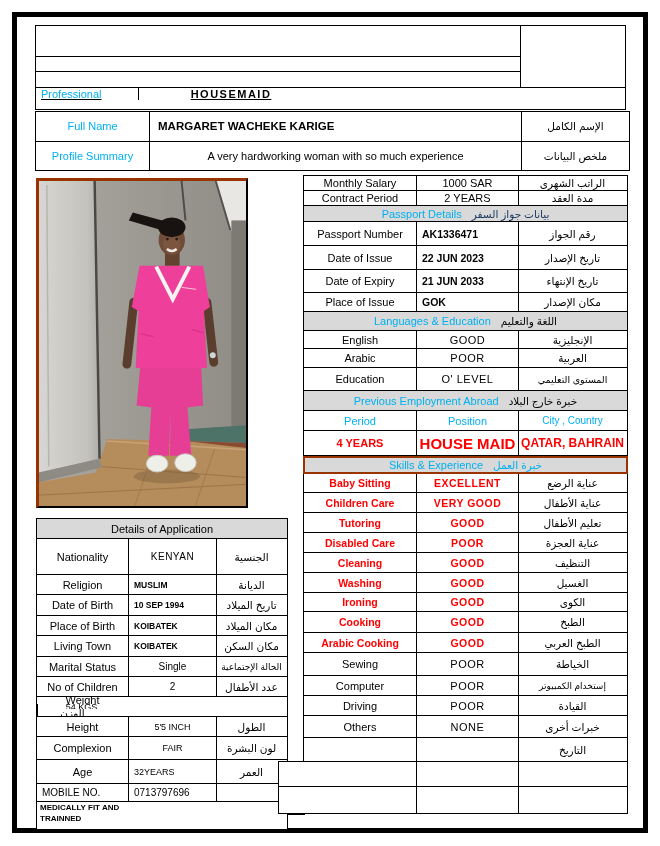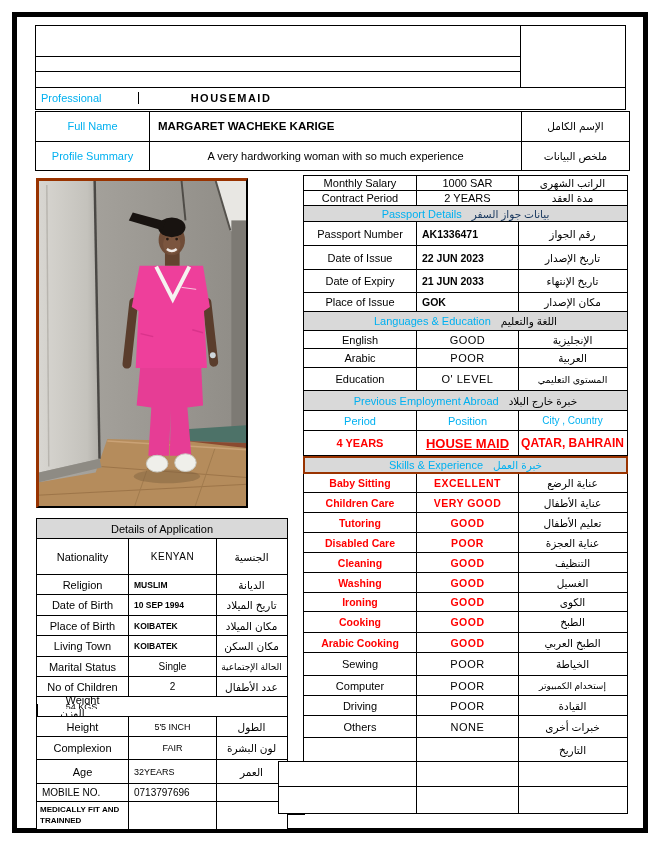--- a/index.html
+++ b/index.html
@@ -1,21 +1,21 @@
 <!DOCTYPE html>
 <html><head>
 <meta charset="utf-8">
 <style>
   html,body{margin:0;padding:0;background:#fff;}
   #page{position:relative;width:660px;height:846px;background:#fff;
         font-family:"Liberation Sans","DejaVu Sans",sans-serif;font-size:11px;color:#000;overflow:hidden;}
   .abs{position:absolute;box-sizing:border-box;}
   .frame{left:12px;top:12px;width:636px;height:821px;border:5px solid #000;}
   
-  .box{border:1.5px solid #000;background:#fff;display:flex;align-items:center;}
+  .box{border:1.5px solid #000;background:#fff;display:flex;align-items:flex-start;text-decoration:underline;}
   .cell{box-sizing:border-box;display:flex;align-items:center;justify-content:center;overflow:hidden;white-space:nowrap;}
   .dv{border-left:1.5px solid #000;}
   
   .tbl{border-top:1.5px solid #000;}
   .trow{display:flex;box-sizing:border-box;border-left:1.5px solid #000;border-right:1.5px solid #000;
         border-bottom:1.5px solid #000;background:#fff;align-items:stretch;}
   .nob{border-bottom:none;}
   .topb{border-top:1.5px solid #000;}
   
   .c1{width:112px;}.c2{width:102px;border-left:1.5px solid #000;}.c3{width:108px;border-left:1.5px solid #000;}
@@ -187,21 +187,21 @@
     <div class="trow" style="height:24px;">
       <div class="cell l1">Age</div>
       <div class="cell l2 sm9 leftal">32YEARS</div>
       <div class="cell l3 arb">العمر</div>
     </div>
     <div class="trow" style="height:18px;">
       <div class="cell l1 leftal sm10">MOBILE NO.</div>
       <div class="cell l2 sm10 leftal">0713797696</div>
       <div class="cell l3"></div>
     </div>
-    <div class="trow" style="height:28px;">
+    <div class="trow" style="height:28px;flex-direction:column;">
       <div class="cell l1 wrap2">MEDICALLY FIT AND TRAINNED</div>
       <div class="cell l2"></div>
       <div class="cell l3"></div>
     </div>
   </div>
 
   <div class="abs extcell" style="left:286.5px;top:765.5px;width:18px;height:20px;"></div>
   <div class="abs extcell" style="left:286.5px;top:784px;width:18px;height:30.5px;"></div>
 
   <div class="abs tbl" style="left:303px;top:175px;width:325px;">
@@ -268,21 +268,21 @@
         <span class="arb">خبرة خارج البلاد</span>
       </div>
     </div>
     <div class="trow" style="height:20px;">
       <div class="cell c1 cyan">Period</div>
       <div class="cell c2 cyan">Position</div>
       <div class="cell c3 cyan" style="font-size:10px;">City , Country</div>
     </div>
     <div class="trow" style="height:25px;">
       <div class="cell c1 red">4 YEARS</div>
-      <div class="cell c2 red" style="font-size:13px;text-decoration:underline;">HOUSE MAID</div>
+      <div class="cell c2 red" style="font-size:15px;">HOUSE MAID</div>
       <div class="cell c3 red" style="font-size:12px;">QATAR, BAHRAIN</div>
     </div>
     <div class="trow skillshdr" style="height:18px;">
       <div class="cell hdr">
         <span class="cyan">Skills &amp; Experience</span>
         <span class="arb cyan">خبرة العمل</span>
       </div>
     </div>
     <div class="trow" style="height:19px;">
       <div class="cell c1 red" style="font-size:10.5px;">Baby Sitting</div>

